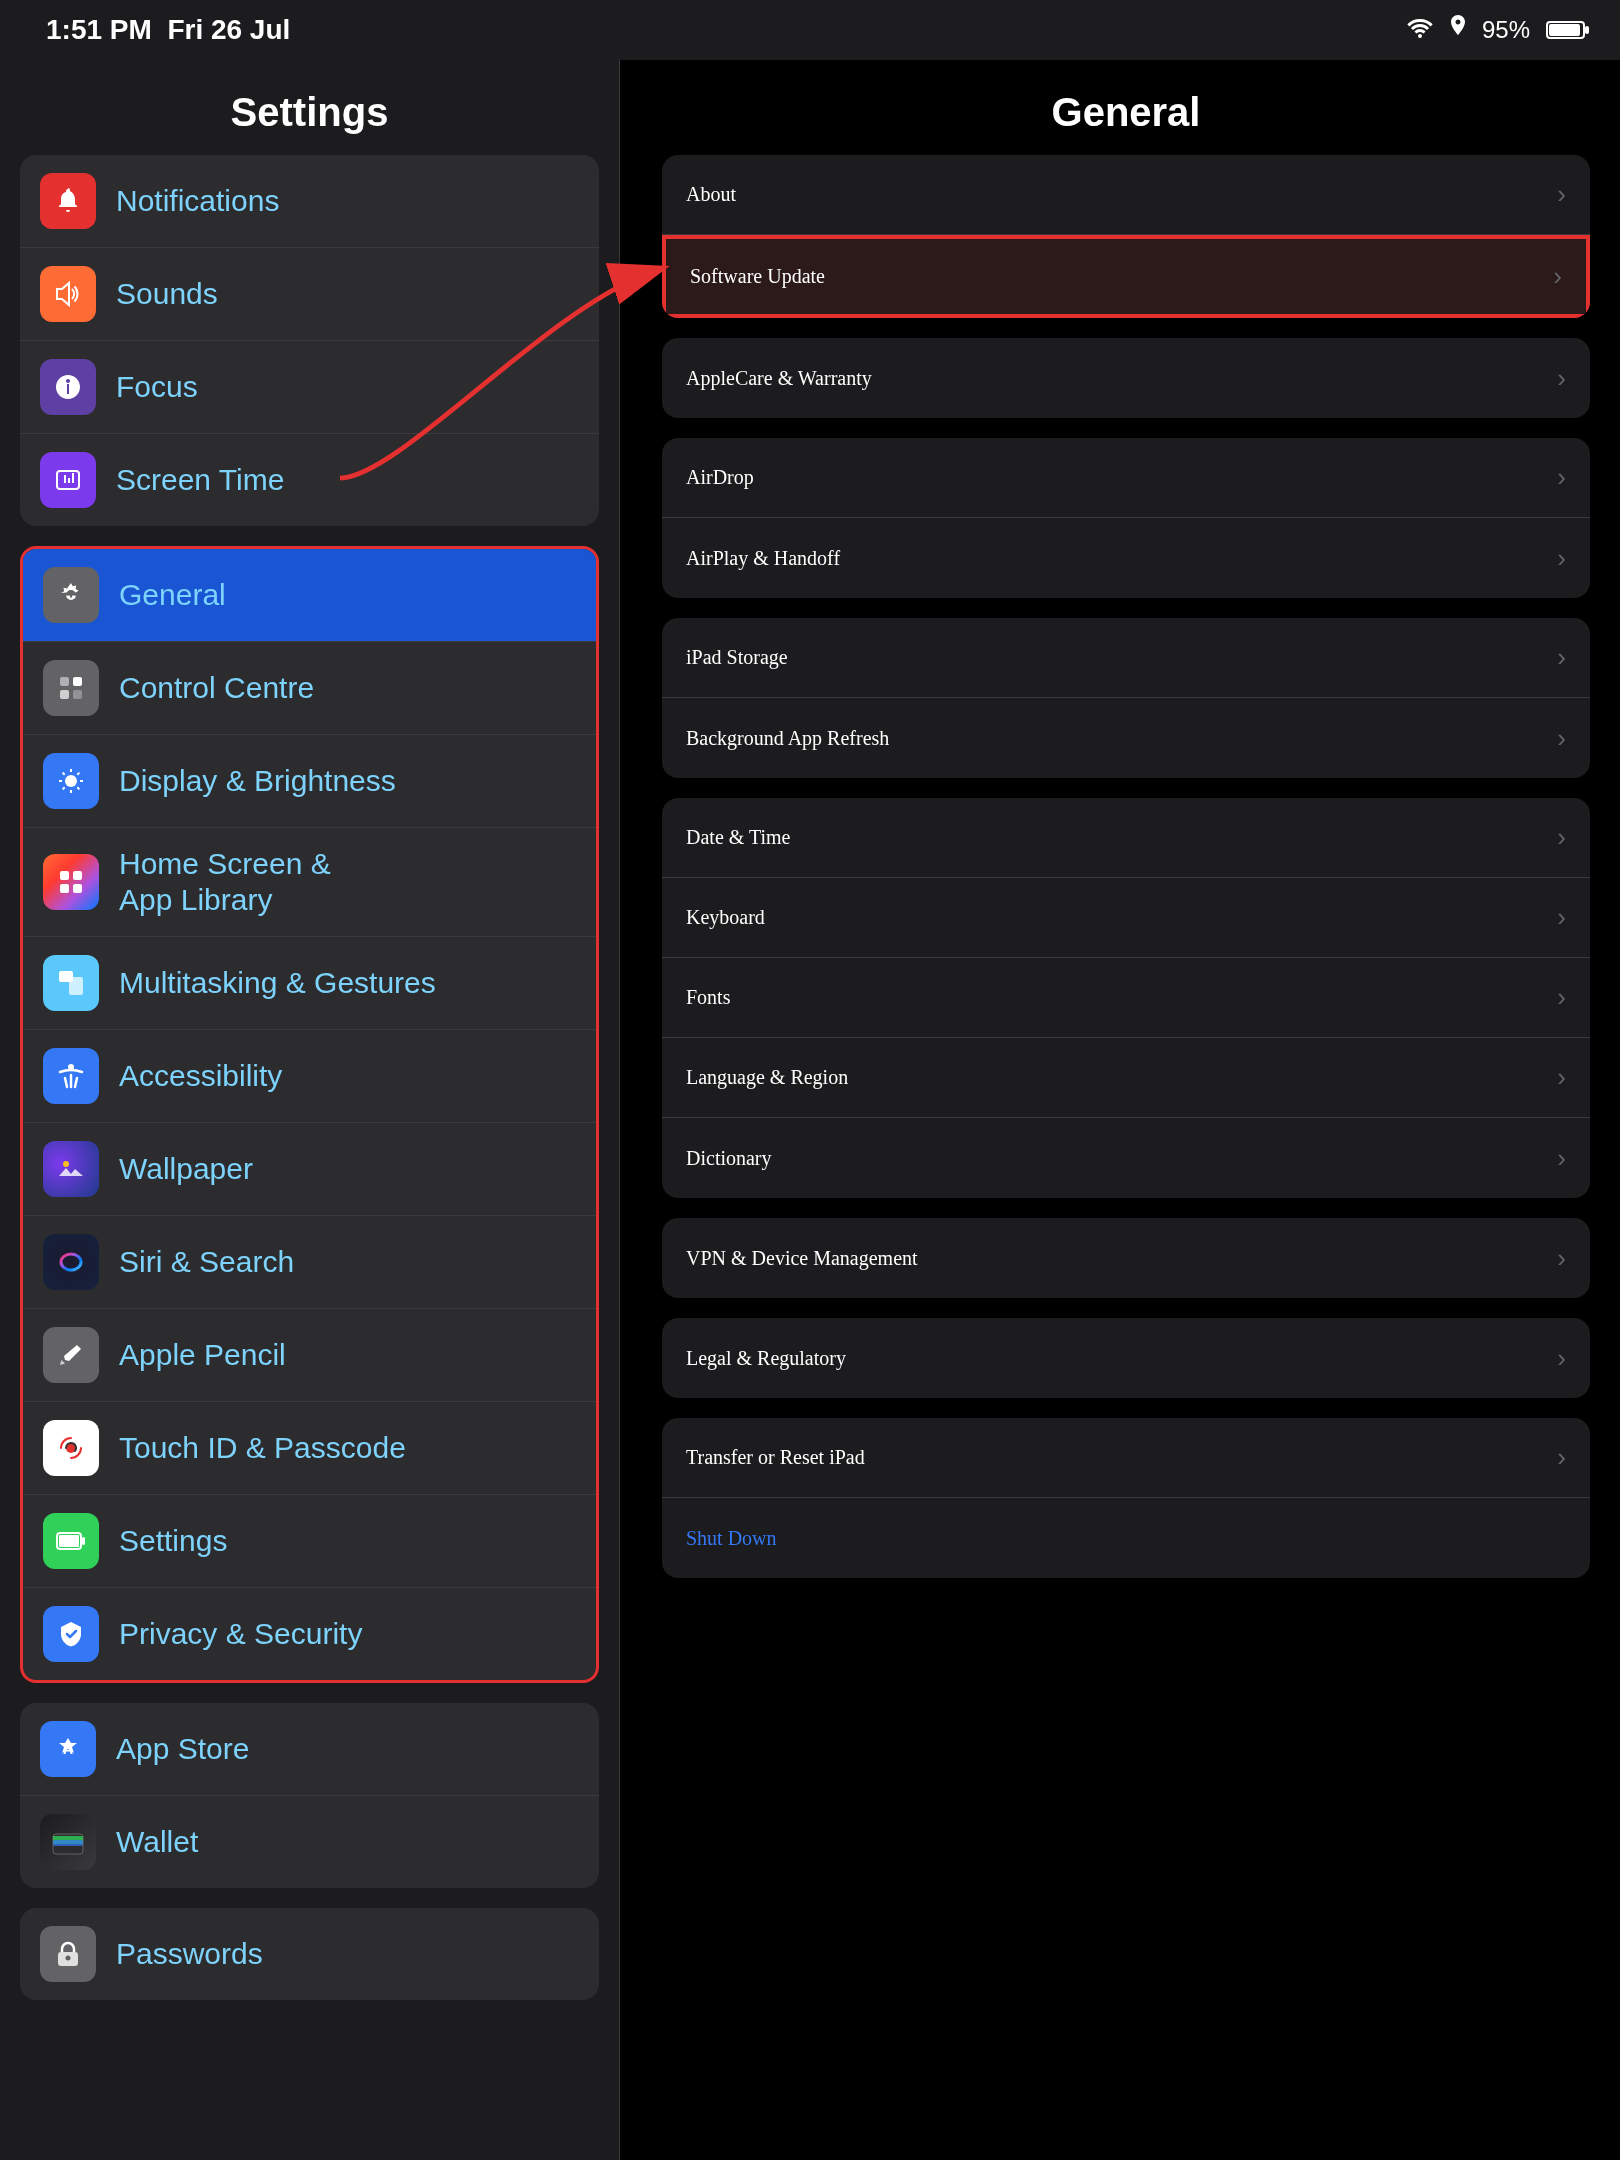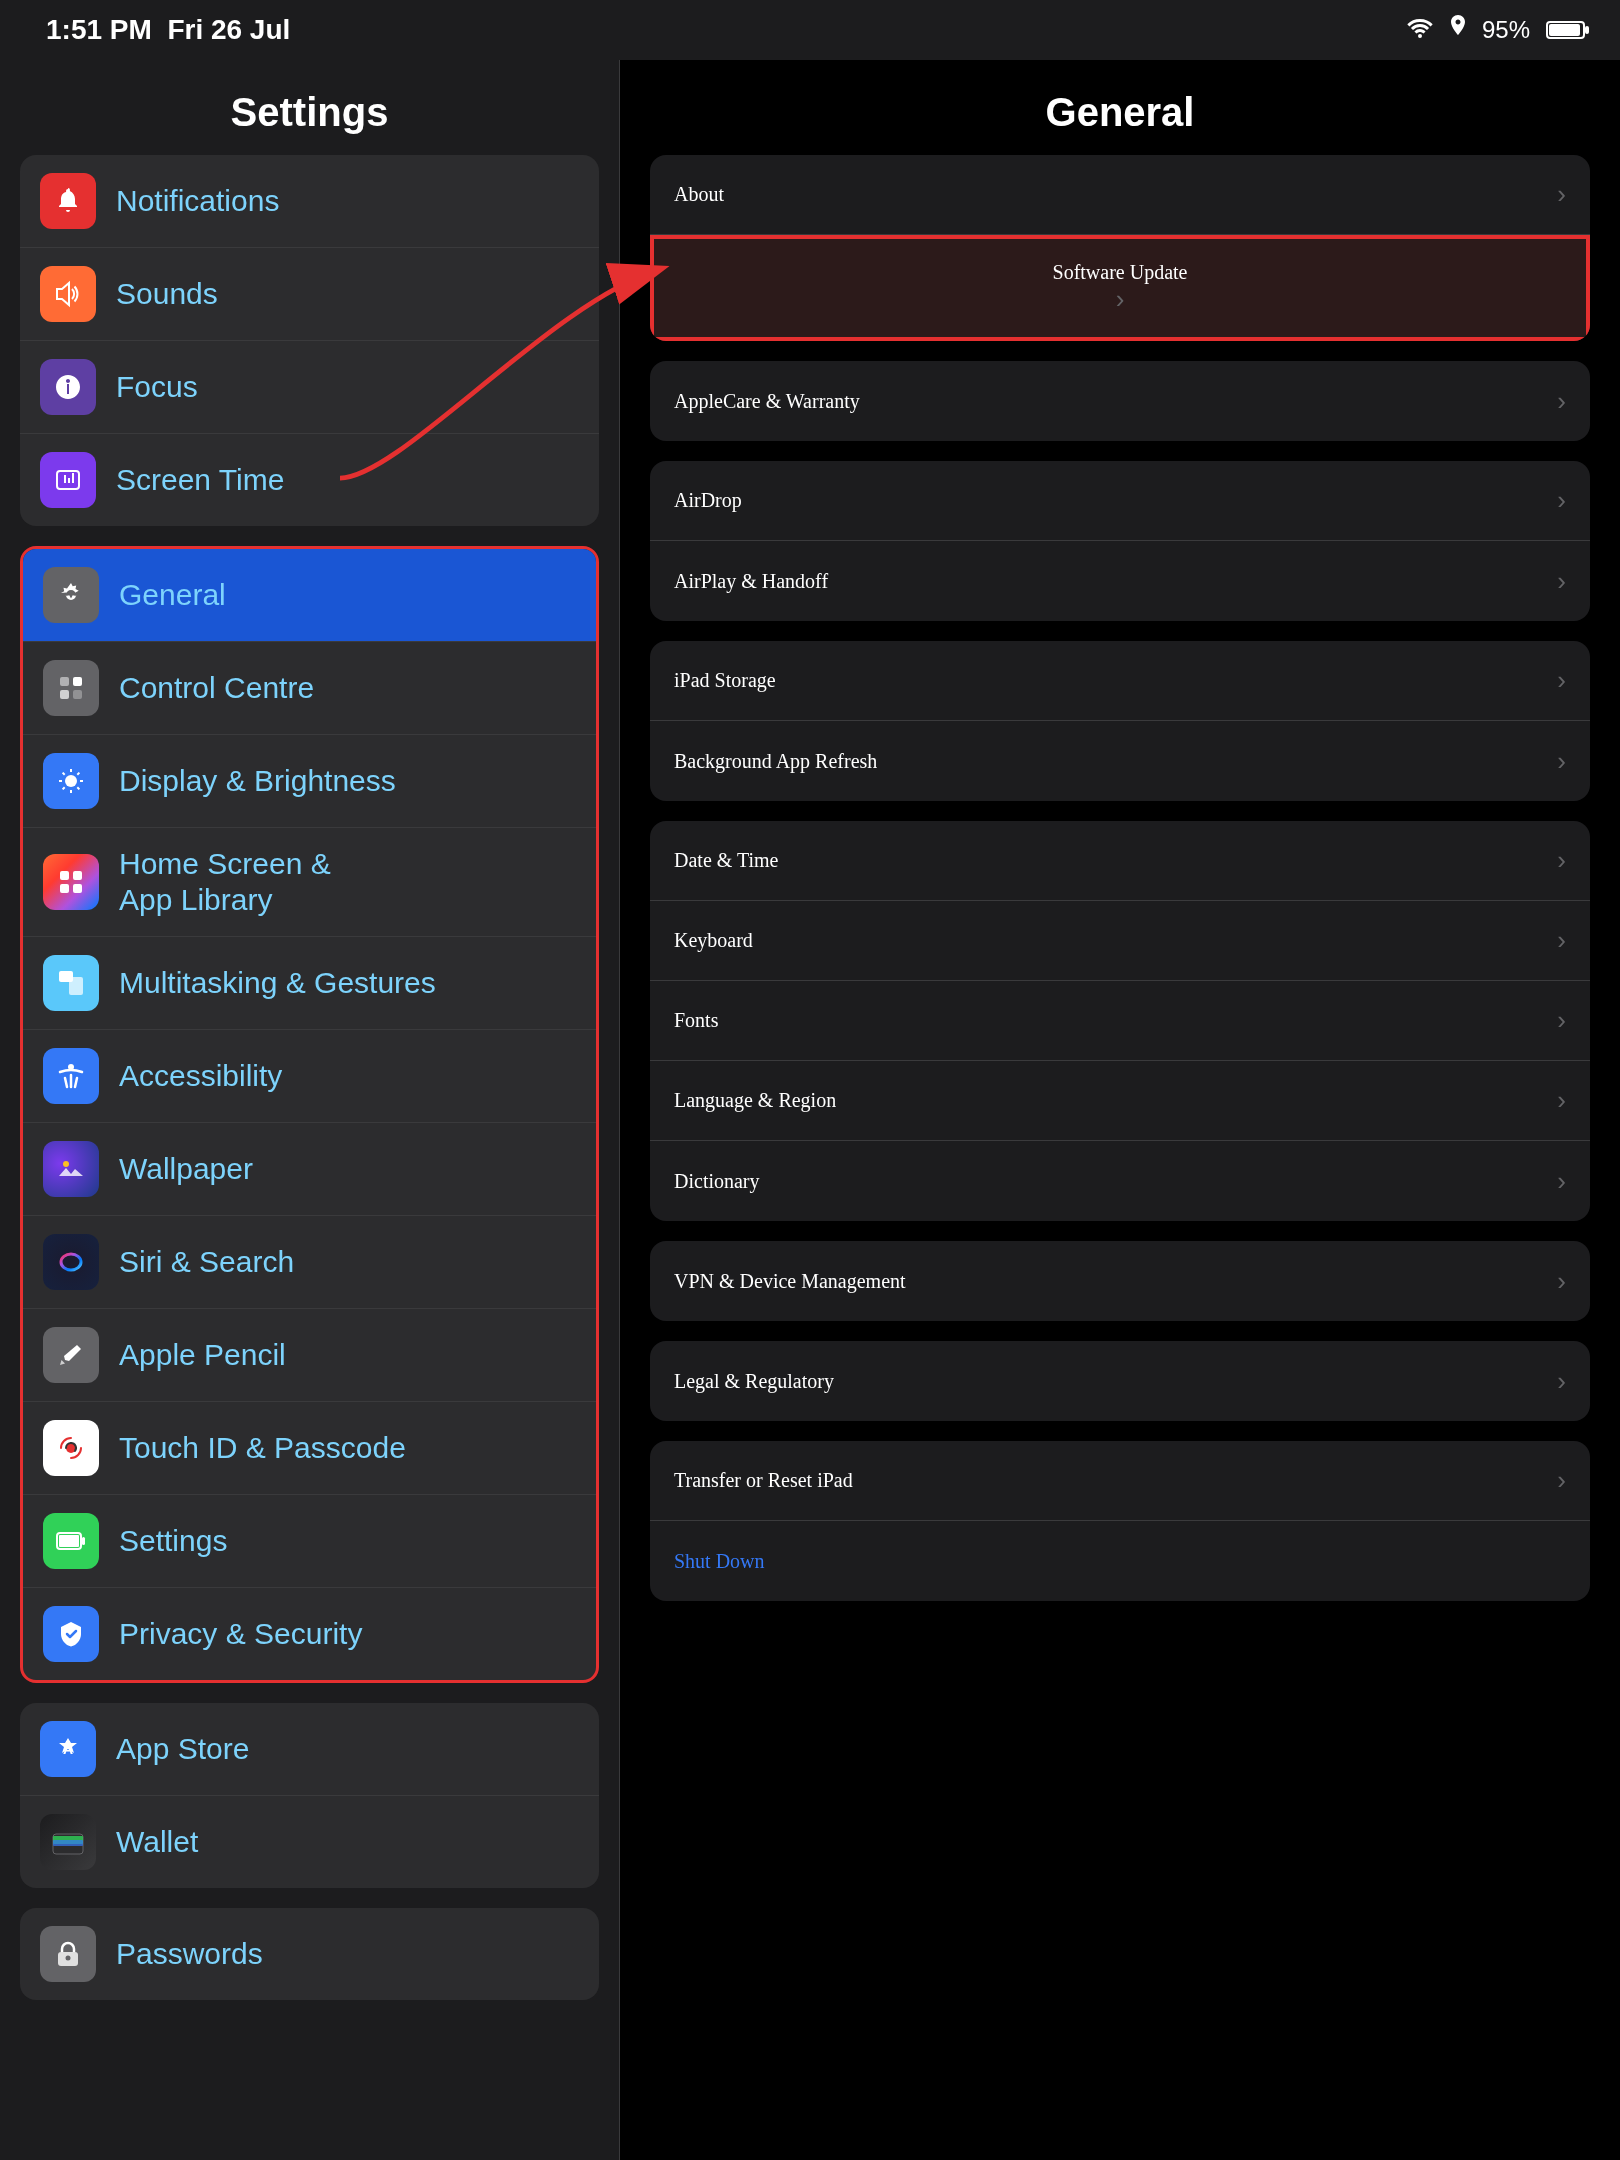--- a/index.html
+++ b/index.html
@@ -43,20 +43,21 @@
       gap: 16px;
       font-size: 24px;
       color: #fff;
     }
 
     
     .main-layout {
       display: flex;
       flex: 1;
       overflow: hidden;
+      gap: 12px;
     }
 
     
     .sidebar {
       width: 620px;
       background: #1c1c1e;
       border-right: 1px solid #3a3a3c;
       display: flex;
       flex-direction: column;
       overflow-y: auto;
@@ -439,21 +440,21 @@
     <div class="content-area">
       <div class="content-header">
         <div class="content-title">General</div>
       </div>
 
       <div class="content-section">
         <div class="content-item">
           <span class="content-item-label">About</span>
           <span class="chevron">›</span>
         </div>
-        <div class="content-item" style="border: 4px solid #e53030; margin: 0; background: #2c1a1a; flex-direction: column;">
+        <div class="content-item" style="border: 4px solid #e53030; margin: 0; background: #2c1a1a;">
           <span class="content-item-label">Software Update</span>
           <span class="chevron">›</span>
         </div>
       </div>
 
       <div class="content-section">
         <div class="content-item">
           <span class="content-item-label">AppleCare &amp; Warranty</span>
           <span class="chevron">›</span>
         </div>

